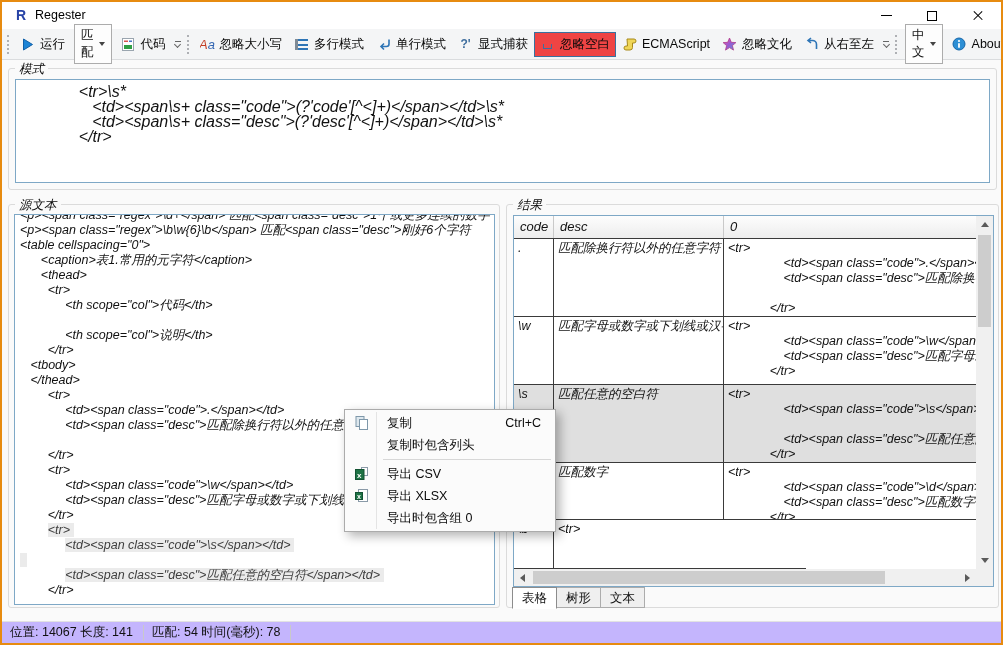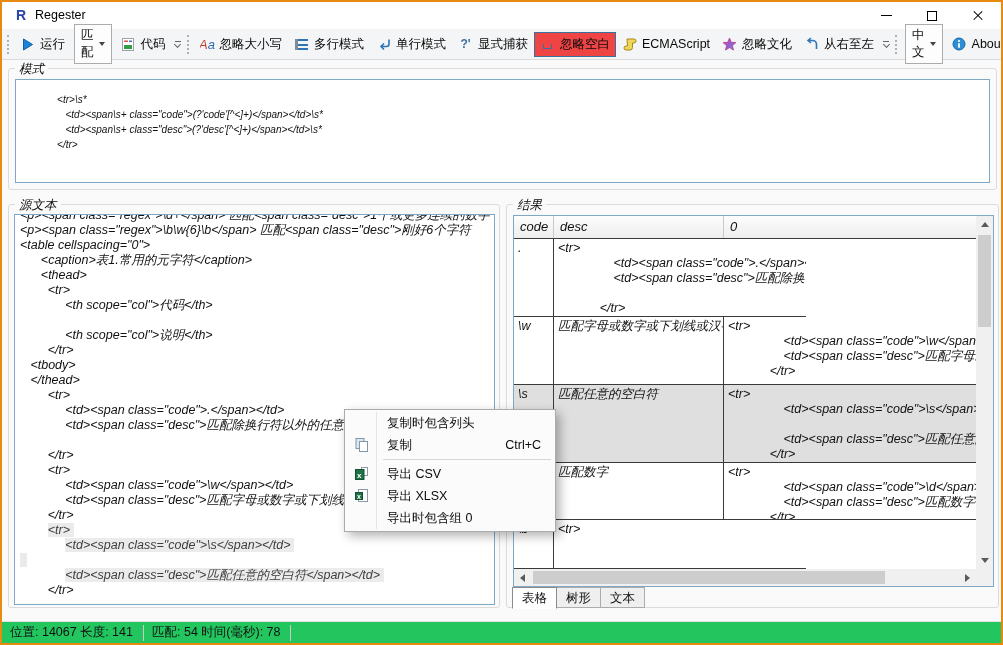--- a/index.html
+++ b/index.html
@@ -47,21 +47,21 @@
   .spacer { flex:1; }
 
   
   .groupbox { position:absolute; border:1px solid #DBDBDB; border-radius:3px;font-style:italic; }
   .gb-label { position:absolute; top:-8px; left:6px; background:#FAFAFA; padding:0 4px; font-size:12.5px; color:#0a0a0a; }
   .tbox { position:absolute; background:#fff; border:1px solid #7EA8C6; overflow:hidden; }
   pre, .sline, .zero { font-family:"Liberation Sans","DejaVu Sans",sans-serif; }
 
   #gb-pattern { left:6px; top:66px; width:989px; height:122px; }
   #pattern-box { left:6px; top:10px; width:975px; height:104px; }
-  #pattern-box pre { margin:12px 0 0 5px; white-space:pre; font-size:10px; line-height:15px; }
+  #pattern-box pre { margin:4px 0 0 5px; white-space:pre; font-size:16px; line-height:15px; }
 
   #gb-source { left:6px; top:202px; width:492px; height:404px; }
   #source-box { left:5px; top:9px; width:481px; height:391px; }
   .srcwrap { margin-top:-7px; padding-left:5px; }
   .sline { height:15px; line-height:15px; white-space:pre; overflow:hidden; font-size:12.5px; }
   .mhl { background:#EBEBEB; color:#3E3E3E; }
 
   #gb-results { left:504px; top:202px; width:493px; height:404px; }
   #results-panel { position:absolute; left:6px; top:10px; width:481px; height:372px;
                    background:#fff; border:1px solid #7EA8C6; overflow:hidden; }
@@ -90,21 +90,21 @@
   .arr.right { right:6px; top:5px;  border-top:4px solid transparent; border-bottom:4px solid transparent; border-left:5px solid #5A5A5A; }
 
   
   .tabstrip { position:absolute; left:510px; top:585px; display:flex; }
   .tab { height:21px; padding:2px 9px 0 9px; font-size:12.5px; background:#EFEFEF;
          border:1px solid #ACACAC; border-left:none; }
   .tab:first-child { border-left:1px solid #ACACAC; }
   .tab.active { background:#fff; border-color:#8C8C8C; border-bottom:1px solid #fff; height:22px; }
 
   
-  .statusbar { position:absolute; left:0; right:0; bottom:0; height:22px; background:#22c55e;
+  .statusbar { position:absolute; left:0; right:0; bottom:0; height:22px; background:#c4b5fd;
                border-top:1px solid #E2E2E2; display:flex; align-items:center; font-size:12.5px; }
   .sb-item { padding:0 10px 0 8px; }
   .sb-sep { width:1px; height:16px; background:#C9C9C9; }
 
   
   .ctxmenu { position:absolute; left:342px; top:407px; width:212px; background:#FBFBFB;
              border:1px solid #ABABAB; box-shadow:4px 4px 10px rgba(0,0,0,.30); padding:2px; z-index:50; }
   .ctxmenu::before { content:""; position:absolute; left:31px; top:2px; bottom:2px; width:1px; background:#E4E4E4; }
   .mi { position:relative; height:22px; display:flex; align-items:center; padding-left:40px; font-size:12.5px; color:#0a0a0a; }
   .mi .micon { position:absolute; left:7px; top:3px; }
@@ -293,20 +293,21 @@
     <span class="gb-label">结果</span>
     <div id="results-panel">
       <div class="ghead">
         <div class="hc w-code">code</div>
         <div class="hc w-desc">desc</div>
         <div class="hc w-zero">0</div>
       </div>
       <div class="gridrows">
         <div class="grow r0">
           <div class="c code">.</div>
+          <div class="c desc">匹配除换行符以外的任意字符</div>
           <pre class="c zero">&lt;tr&gt;
                 &lt;td&gt;&lt;span class="code"&gt;.&lt;/span&gt;&lt;/td&gt;
                 &lt;td&gt;&lt;span class="desc"&gt;匹配除换行符以外的任意字符&lt;/span&gt;&lt;/td&gt;
 
             &lt;/tr&gt;</pre>
         </div>
         <div class="grow r1">
           <div class="c code">\w</div>
           <div class="c desc">匹配字母或数字或下划线或汉字</div>
           <pre class="c zero">&lt;tr&gt;
@@ -358,31 +359,31 @@
 
   <div class="statusbar">
     <span class="sb-item">位置: 14067 长度: 141</span>
     <span class="sb-sep"></span>
     <span class="sb-item">匹配: 54 时间(毫秒): 78</span>
     <span class="sb-sep"></span>
   </div>
 
   <div class="ctxmenu">
     <div class="mi">
-      <span>复制时包含列头</span>
-    </div>
-    <div class="mi">
       <span class="micon">
         <svg width="16" height="16">
           <rect x="2" y="1.5" width="8" height="10" fill="#DEE8EE" stroke="#7F98AA"></rect>
           <rect x="5.5" y="4.5" width="8" height="10" fill="#fff" stroke="#7F98AA"></rect>
         </svg>
       </span>
       <span>复制</span>
       <span class="shortcut">Ctrl+C</span>
+    </div>
+    <div class="mi">
+      <span>复制时包含列头</span>
     </div>
     <div class="msep"></div>
     <div class="mi">
       <span class="micon">
         <svg width="16" height="16">
           <rect x="7.5" y="1.5" width="6" height="8" fill="#fff" stroke="#8A9AA8"></rect>
           <rect x="1.5" y="3.5" width="8.5" height="10" fill="#1E7245" stroke="#125232"></rect>
           <text x="3" y="11.5" font-size="8" font-family="Liberation Sans, sans-serif" font-weight="bold" fill="#fff">x</text>
         </svg>
       </span>

